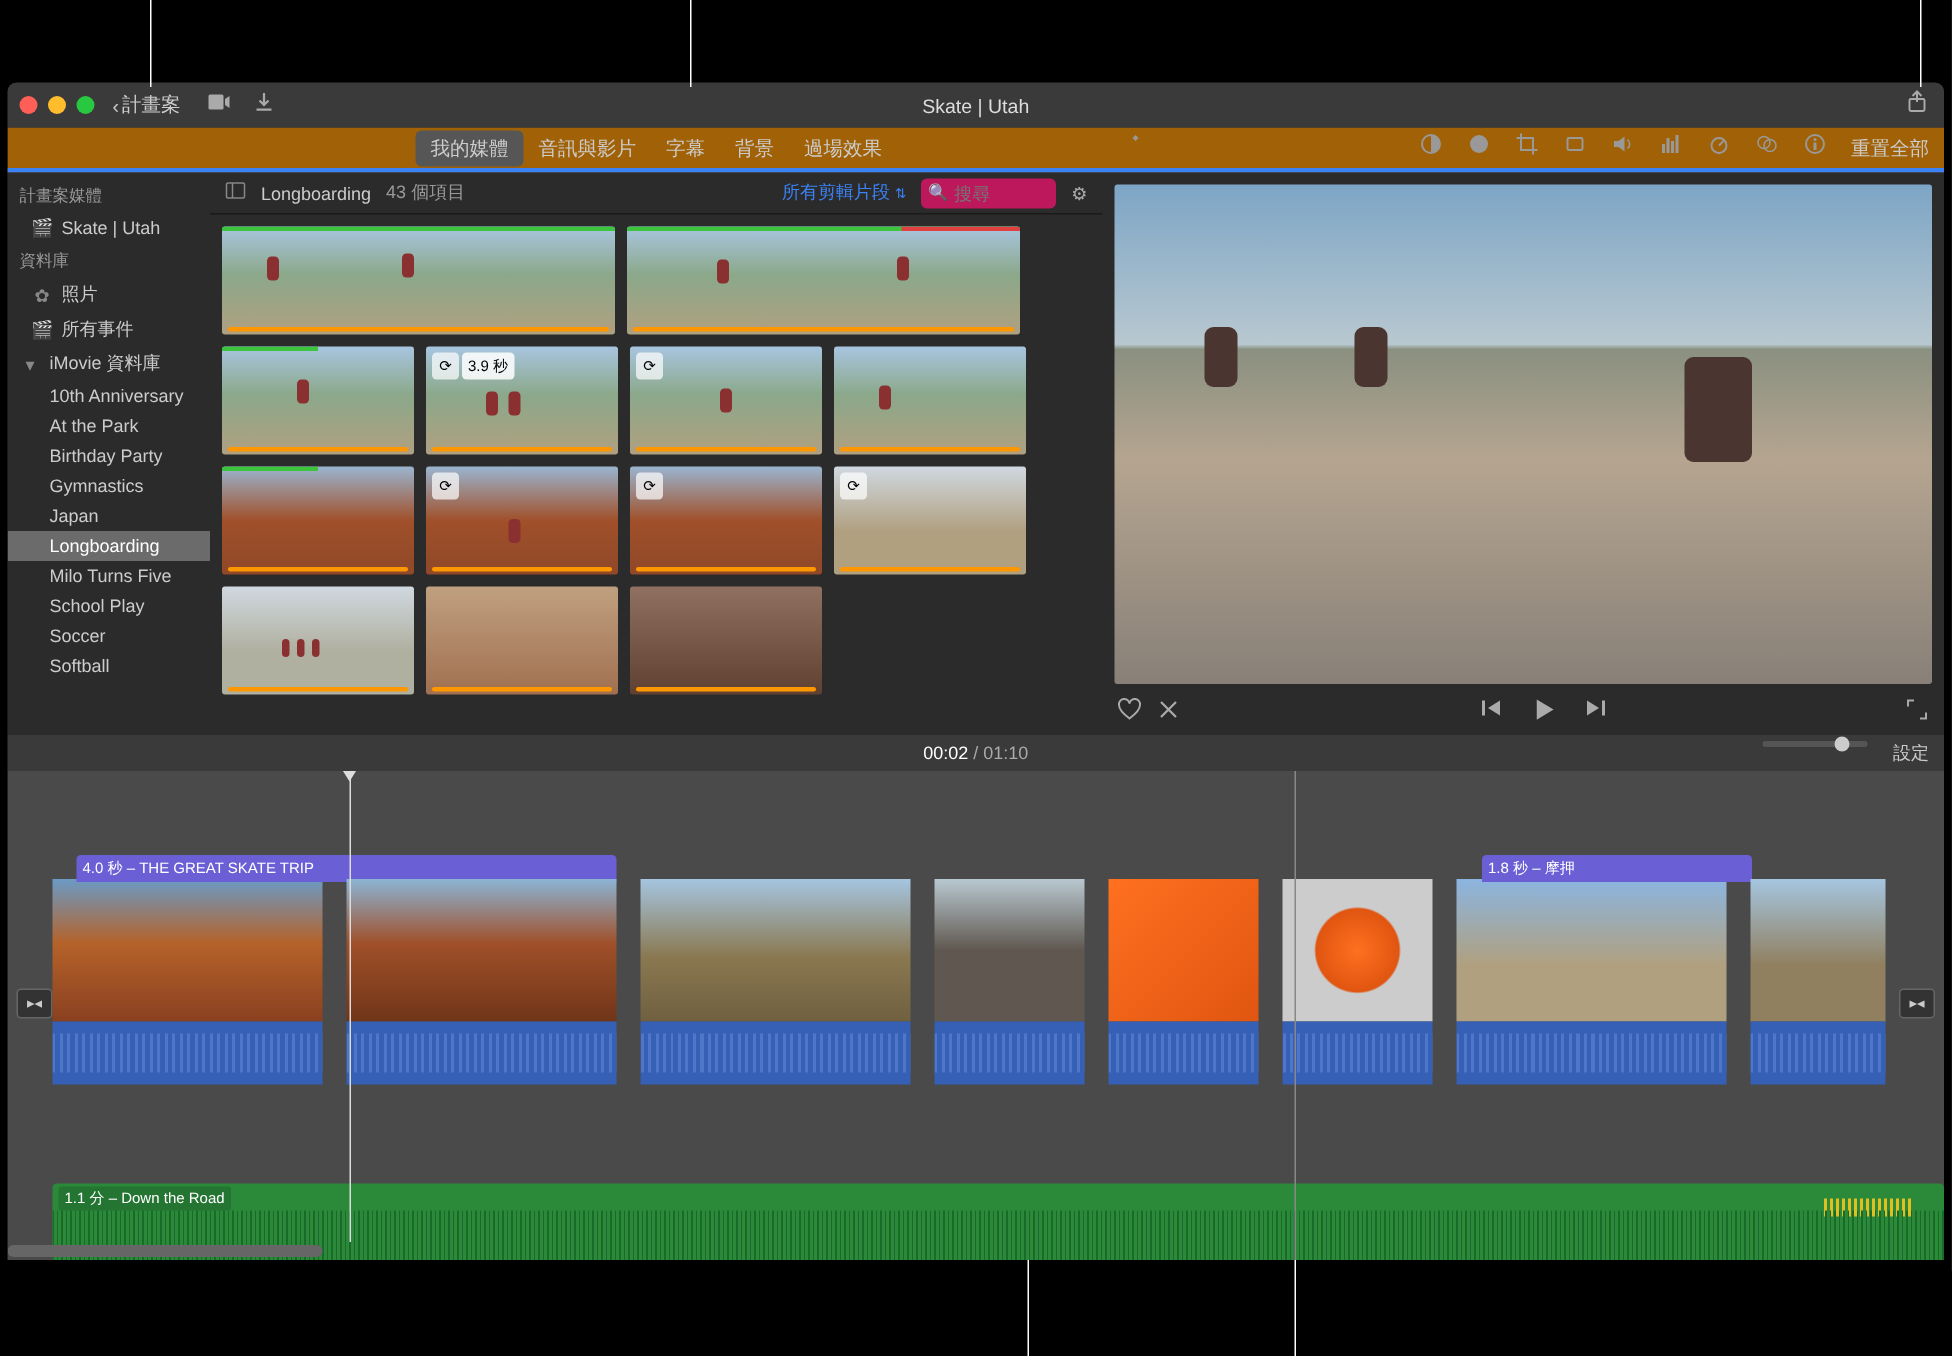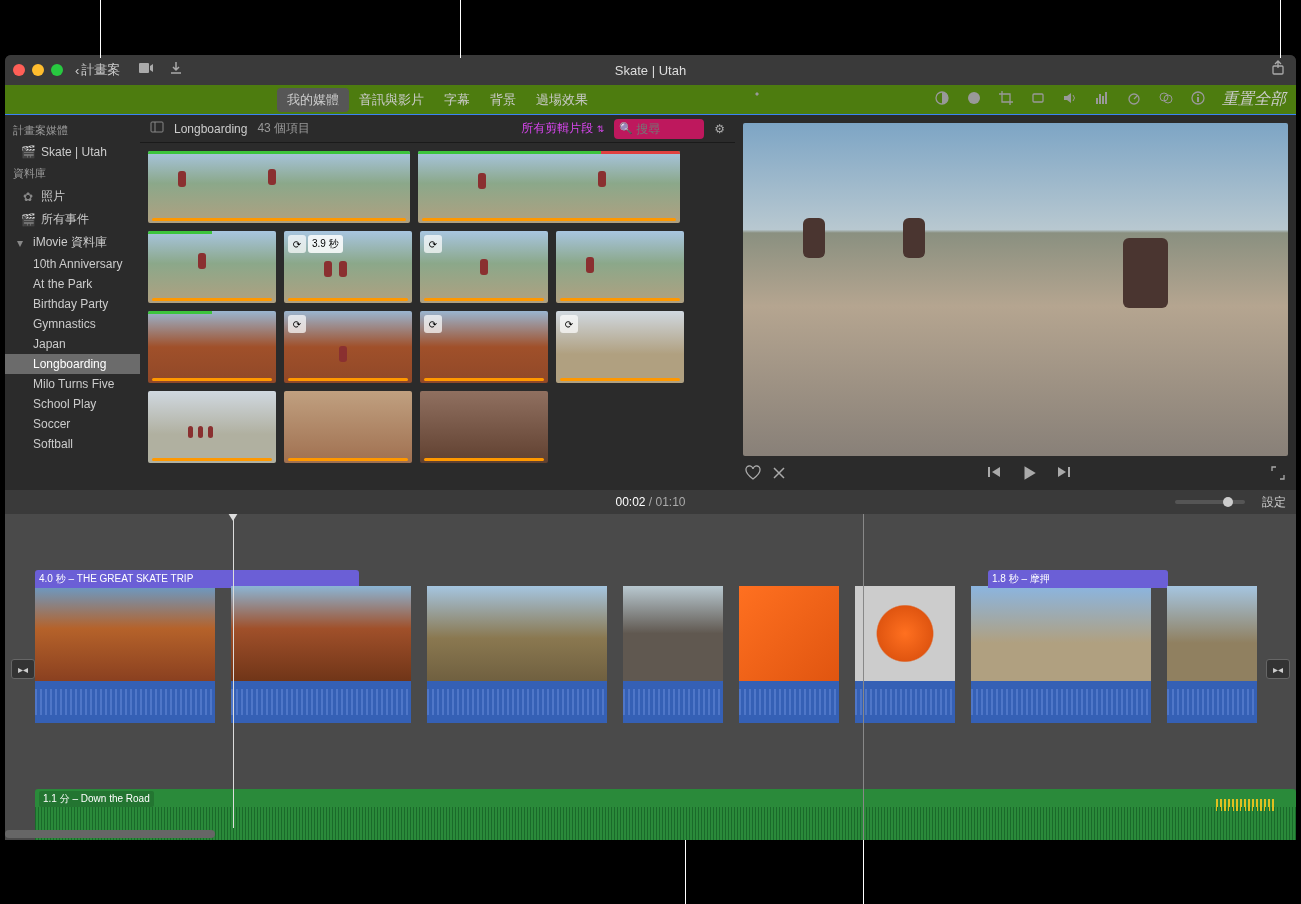--- a/index.html
+++ b/index.html
@@ -12,44 +12,44 @@
 .tbtn { width: 12px; height: 12px; border-radius: 50%; }
 .tclose { background: #ff5f57; }
 .tmin { background: #ffbd2e; }
 .tmax { background: #28c940; }
 .titlebar .back { margin-left: 12px; color: #ccc; font-size: 13px; display: flex; align-items: center; gap: 2px; cursor: pointer; }
 .titlebar .tool-group { margin-left: 18px; display: flex; gap: 14px; color: #aaa; }
 .title-text { position: absolute; left: 50%; transform: translateX(-50%); color: #ddd; font-size: 13px; font-weight: 500; }
 .share { position: absolute; right: 10px; color: #aaa; }
 
 
-.tabrow { height: 30px; background: #4d7c0f; border-bottom: 1px solid #3b82f6; display: flex; }
+.tabrow { height: 30px; background: #a16207; border-bottom: 3px solid #3b82f6; display: flex; }
 .tabrow .left { width: 135px; }
 .tabrow .tabs { flex: 0 0 595px; display: flex; align-items: center; justify-content: center; gap: 0; }
 .tabrow .tab { padding: 3px 10px; color: #ccc; font-size: 13px; border-radius: 4px; cursor: pointer; }
 .tabrow .tab.active { background: #565656; }
 .tabrow .viewer-tools { flex: 1; display: flex; align-items: center; padding: 0 10px; gap: 16px; color: #999; }
 .tabrow .viewer-tools .spacer { flex: 1; }
-.tabrow .reset { color: #ccc; font-size: 16px; font-style: italic; }
+.tabrow .reset { color: #ccc; font-size: 13px; }
 
 
 .mid { display: flex; height: 375px; }
 .sidebar { width: 135px; background: #2b2b2b; overflow-y: auto; color: #ccc; font-size: 12px; padding-top: 4px; }
 .sidebar .hdr { padding: 4px 8px; color: #999; font-size: 11px; }
 .sidebar .item { padding: 3px 8px 3px 16px; display: flex; align-items: center; gap: 6px; cursor: pointer; }
 .sidebar .item.sub { padding-left: 28px; }
 .sidebar .item.sel { background: #6b6b6b; color: #fff; }
 .sidebar .item .ico { width: 14px; text-align: center; color: #888; }
 
 .browser { width: 595px; background: #2b2b2b; display: flex; flex-direction: column; }
 .browser-header { height: 28px; display: flex; align-items: center; padding: 0 10px; gap: 10px; color: #ccc; font-size: 12px; border-bottom: 1px solid #1a1a1a; }
 .browser-header .name { font-weight: 500; }
 .browser-header .count { color: #999; }
 .browser-header .spacer { flex: 1; }
-.browser-header .filter { color: #d946ef; }
+.browser-header .filter { color: #3b82f6; }
 .browser-header .search { position: relative; }
 .browser-header .search input { background: #be185d; border: none; border-radius: 4px; padding: 3px 6px 3px 22px; color: #ccc; width: 90px; font-size: 12px; }
 .browser-header .search .mag { position: absolute; left: 5px; top: 3px; color: #888; font-size: 11px; }
 .browser-body { flex: 1; overflow-y: auto; padding: 8px; display: flex; flex-wrap: wrap; gap: 8px; align-content: flex-start; }
 .clip { width: 128px; height: 72px; background: linear-gradient(180deg,#a8c5e0 0%,#8ba88a 45%,#b0a080 100%); border-radius: 2px; position: relative; overflow: hidden; cursor: pointer; }
 .clip.wide { width: 262px; }
 .clip .topbar { position: absolute; top: 0; left: 0; right: 0; height: 3px; background: #3cc43c; }
 .clip .topbar.half { right: 50%; }
 .clip .topbar.red { left: 70%; background: #e04040; }
 .clip .botbar { position: absolute; bottom: 2px; left: 4px; right: 4px; height: 3px; background: #ff9800; border-radius: 2px; }
@@ -62,21 +62,21 @@
 .viewer-canvas .sk-fig { position: absolute; width: 22px; height: 40px; background: #4a3530; border-radius: 6px; }
 .viewer-controls { height: 30px; display: flex; align-items: center; padding: 0 10px; color: #aaa; }
 .viewer-controls .left-ico { display: flex; gap: 10px; }
 .viewer-controls .center { flex: 1; display: flex; justify-content: center; gap: 18px; }
 .viewer-controls .right-ico { }
 
 
 .tline-header { height: 24px; background: #3a3a3a; display: flex; align-items: center; color: #aaa; font-size: 12px; padding: 0 10px; }
 .tline-header .tc { position: absolute; left: 50%; transform: translateX(-50%); }
 .tline-header .tc .cur { color: #fff; }
-.tline-header .right { margin-left: auto; display: flex; align-items: center; gap: 17px; }
+.tline-header .right { margin-left: auto; display: flex; gap: 17px; }
 .zoom-slider { width: 70px; height: 4px; background: #555; border-radius: 2px; position: relative; }
 .zoom-slider .knob { position: absolute; right: 12px; top: -3px; width: 10px; height: 10px; background: #ccc; border-radius: 50%; }
 
 .timeline { flex: 1; background: #4a4a4a; position: relative; overflow: hidden; }
 .playhead { position: absolute; top: 0; bottom: 12px; width: 1px; background: #ddd; left: 228px; z-index: 10; }
 .playhead::before { content: ""; position: absolute; top: -1px; left: -5px; width: 0; height: 0; border-left: 5px solid transparent; border-right: 5px solid transparent; border-top: 8px solid #ddd; }
 .callout-line { position: absolute; top: 0; bottom: 0; width: 1px; background: #888; left: 858px; z-index: 9; }
 
 .video-track { position: absolute; top: 72px; left: 30px; right: 0; height: 160px; display: flex; gap: 16px; }
 .tclip { width: 180px; display: flex; flex-direction: column; position: relative; }
@@ -372,21 +372,21 @@
   </div>
 
   <div class="timeline">
     <div class="playhead"></div>
     <div class="callout-line"></div>
 
     <div class="trans-ico" style="left:6px">▸◂</div>
 
     <div class="video-track">
       <div class="tclip">
-        <div class="title-label" style="position:absolute;top:-16px;left:0;width:324px">4.0 秒 – THE GREAT SKATE TRIP</div>
+        <div class="title-label" style="position:absolute;top:-16px;left:16px;width:360px">4.0 秒 – THE GREAT SKATE TRIP</div>
         <div class="thumb" style="background:linear-gradient(180deg,#6b9ac5 0%,#b5622a 45%,#8a4020 100%)"></div>
           <div class="wave"></div>
       </div>
       <div class="tclip">
           <div class="thumb" style="background:linear-gradient(180deg,#8bb5d5 0%,#a0502a 45%,#703518 100%)"></div>
           <div class="wave"></div>
         </div>
       <div class="tclip">
           <div class="thumb" style="background:linear-gradient(180deg,#a5c5e0 0%,#8a7850 55%,#706040 100%)"></div>
           <div class="wave"></div>

